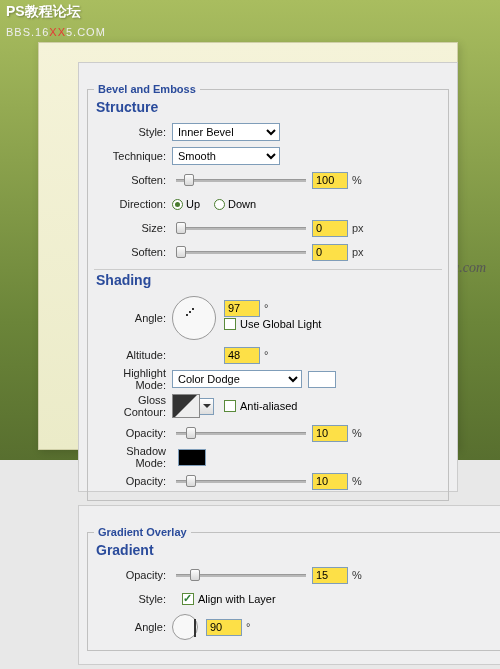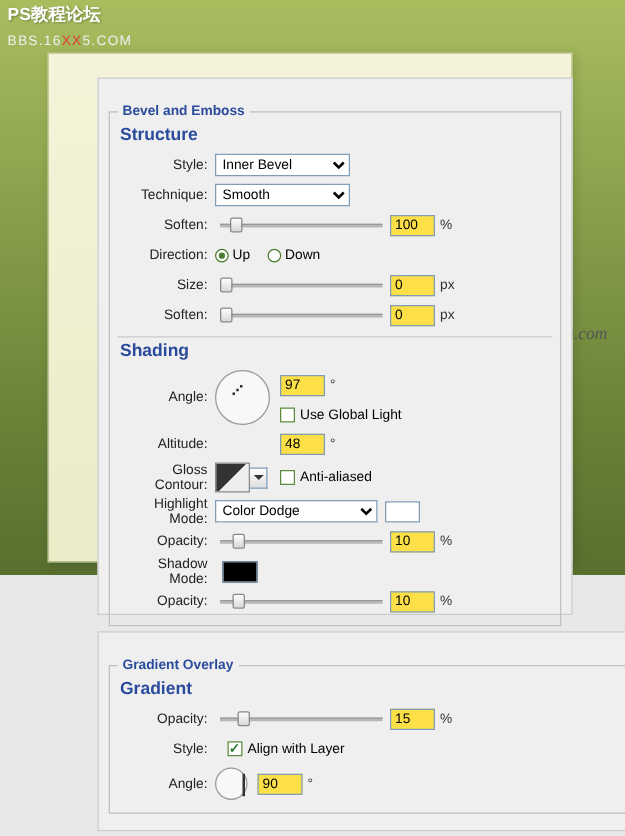--- a/index.html
+++ b/index.html
@@ -105,45 +105,45 @@
     <div class="sublegend">Shading</div>
 
     <div class="row" style="height:48px">
       <span class="lbl">Angle:</span>
       <span class="dial a1"></span>
       <div style="margin-left:8px">
         <div style="display:flex;align-items:center;height:20px">
           <input class="numbox" value="97" style="">
           <span class="unit">°</span>
         </div>
-        <div style="display:flex;align-items:flex-end;height:20px">
+        <div style="display:flex;align-items:flex-start;height:20px">
           <span class="chk"></span>
           <span>Use Global Light</span>
         </div>
       </div>
     </div>
     <div class="row">
       <span class="lbl">Altitude:</span>
       <span style="width:52px"></span>
       <input class="numbox" value="48" style="">
       <span class="unit">°</span>
     </div>
+    <div class="row">
+      <span class="lbl">Highlight Mode:</span>
+      <select style="width:130px"><option>Color Dodge</option></select>
+      <span class="gap"></span>
+      <span class="swatch" style="background:#fff"></span>
+    </div>
     <div class="row" style="height:28px">
       <span class="lbl">Gloss Contour:</span>
       <span class="contour"></span>
         <span class="dd"></span>
       <span style="width:10px"></span>
       <span class="chk"></span>
       <span>Anti-aliased</span>
-    </div>
-    <div class="row">
-      <span class="lbl">Highlight Mode:</span>
-      <select style="width:130px"><option>Color Dodge</option></select>
-      <span class="gap"></span>
-      <span class="swatch" style="background:#fff"></span>
     </div>
     <div class="row">
       <span class="lbl">Opacity:</span>
       <div class="slider">
           <div class="thumb" style="left:10px"></div>
         </div>
       <input class="numbox" value="10" style="">
       <span class="unit">%</span>
     </div>
     <div class="row">

